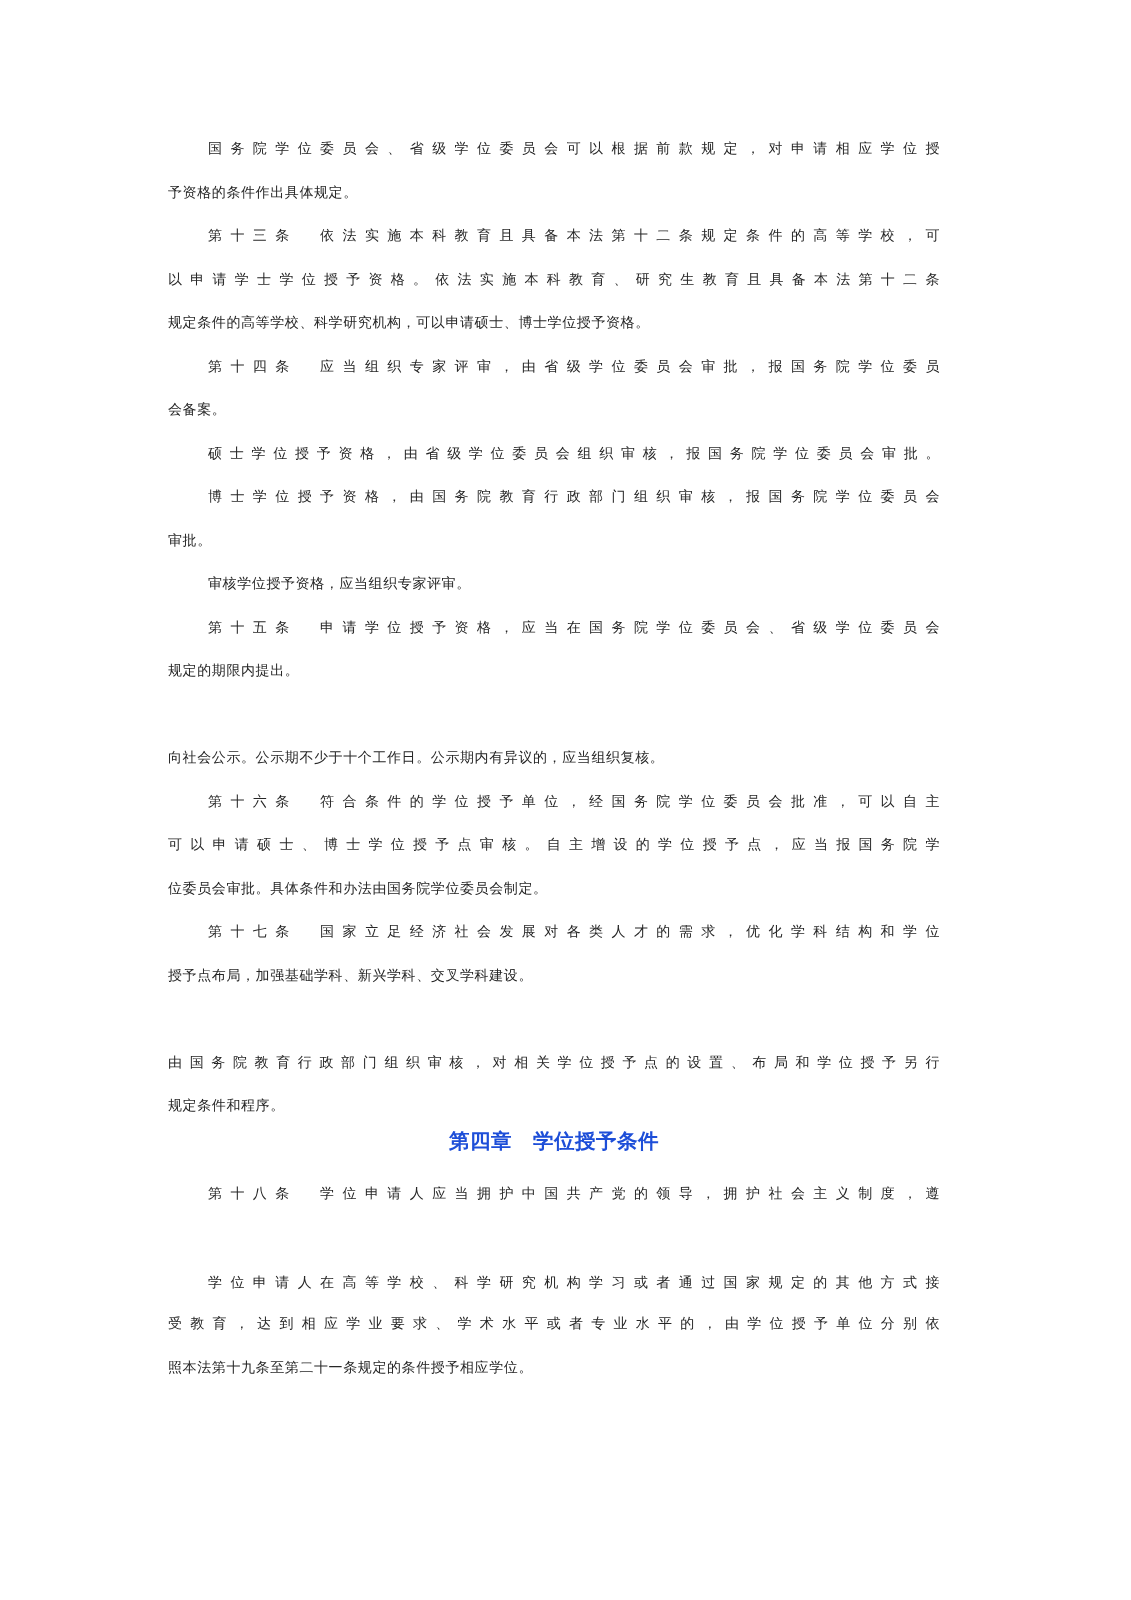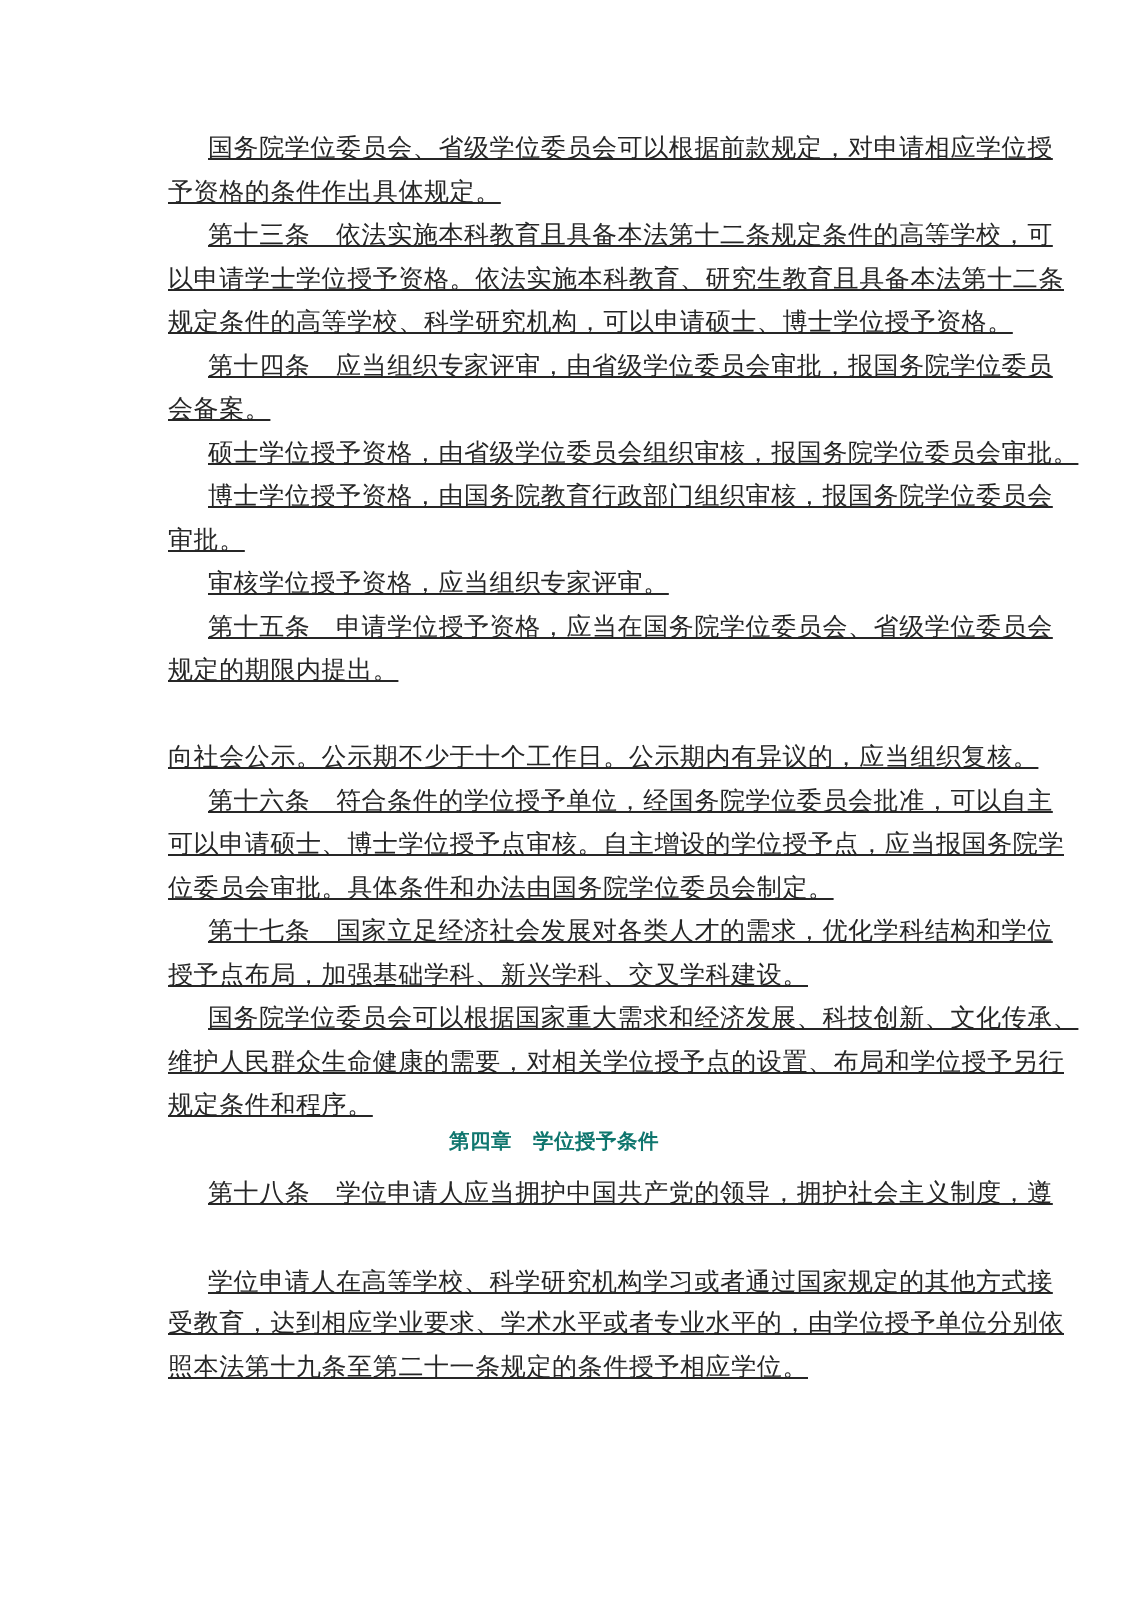--- a/index.html
+++ b/index.html
@@ -8,40 +8,39 @@
     position: absolute; left: 0; top: 0; width: 1131px; height: 1600px;
     background: #ffffff;
     font-family: "DejaVu Serif", "Liberation Serif", serif;
     color: #262626;
   }
   .line {
     position: absolute;
     left: 168px;
     width: 772px;
     height: 30px;
-    font-size: 25px;
+    font-size: 14px;
     line-height: 30px;
     white-space: nowrap;
     letter-spacing: 0.6px;
     text-align: justify;
     text-align-last: justify;
-    text-decoration: underline;
   }
   .line.indent { left: 208px; width: 732px; }
   .line.last { text-align-last: left; }
   .heading {
     position: absolute;
     left: 168px; width: 772px;
     top: 1126px;
     text-align: center;
     font-family: "DejaVu Sans", "Liberation Sans", sans-serif;
     font-weight: bold;
     font-size: 20.5px;
     line-height: 30px;
-    color: #0f766e;
+    color: #1d4ed8;
     letter-spacing: 0.5px;
   }
 </style>
 </head>
 <body>
 
 <div class="page">
   <div class="line indent" style="top:133px">国务院学位委员会、省级学位委员会可以根据前款规定，对申请相应学位授</div>
   <div class="line last" style="top:177px">予资格的条件作出具体规定。</div>
 
@@ -59,22 +58,21 @@
   <div class="line indent" style="top:612px">第十五条　申请学位授予资格，应当在国务院学位委员会、省级学位委员会</div>
   <div class="line last" style="top:655px">规定的期限内提出。</div>
   <div class="line last" style="top:742px">向社会公示。公示期不少于十个工作日。公示期内有异议的，应当组织复核。</div>
 
   <div class="line indent" style="top:786px">第十六条　符合条件的学位授予单位，经国务院学位委员会批准，可以自主</div>
   <div class="line" style="top:829px">可以申请硕士、博士学位授予点审核。自主增设的学位授予点，应当报国务院学</div>
   <div class="line last" style="top:873px">位委员会审批。具体条件和办法由国务院学位委员会制定。</div>
 
   <div class="line indent" style="top:916px">第十七条　国家立足经济社会发展对各类人才的需求，优化学科结构和学位</div>
   <div class="line last" style="top:960px">授予点布局，加强基础学科、新兴学科、交叉学科建设。</div>
-  <div class="line indent" style="top:1003px">国务院学位委员会可以根据国家重大需求和经济发展、科技创新、文化传承、</div>
-  <div class="line" style="top:1047px">维护人民群众生命健康的需要，对相关学位授予点的设置、布局和学位授予另行</div>
+  <div class="line" style="top:1047px">由国务院教育行政部门组织审核，对相关学位授予点的设置、布局和学位授予另行</div>
   <div class="line last" style="top:1090px">规定条件和程序。</div>
 
   <div class="heading">第四章　学位授予条件</div>
 
   <div class="line indent" style="top:1178px">第十八条　学位申请人应当拥护中国共产党的领导，拥护社会主义制度，遵</div>
   <div class="line indent" style="top:1267px">学位申请人在高等学校、科学研究机构学习或者通过国家规定的其他方式接</div>
   <div class="line" style="top:1308px">受教育，达到相应学业要求、学术水平或者专业水平的，由学位授予单位分别依</div>
   <div class="line last" style="top:1352px">照本法第十九条至第二十一条规定的条件授予相应学位。</div>
 </div>
 

